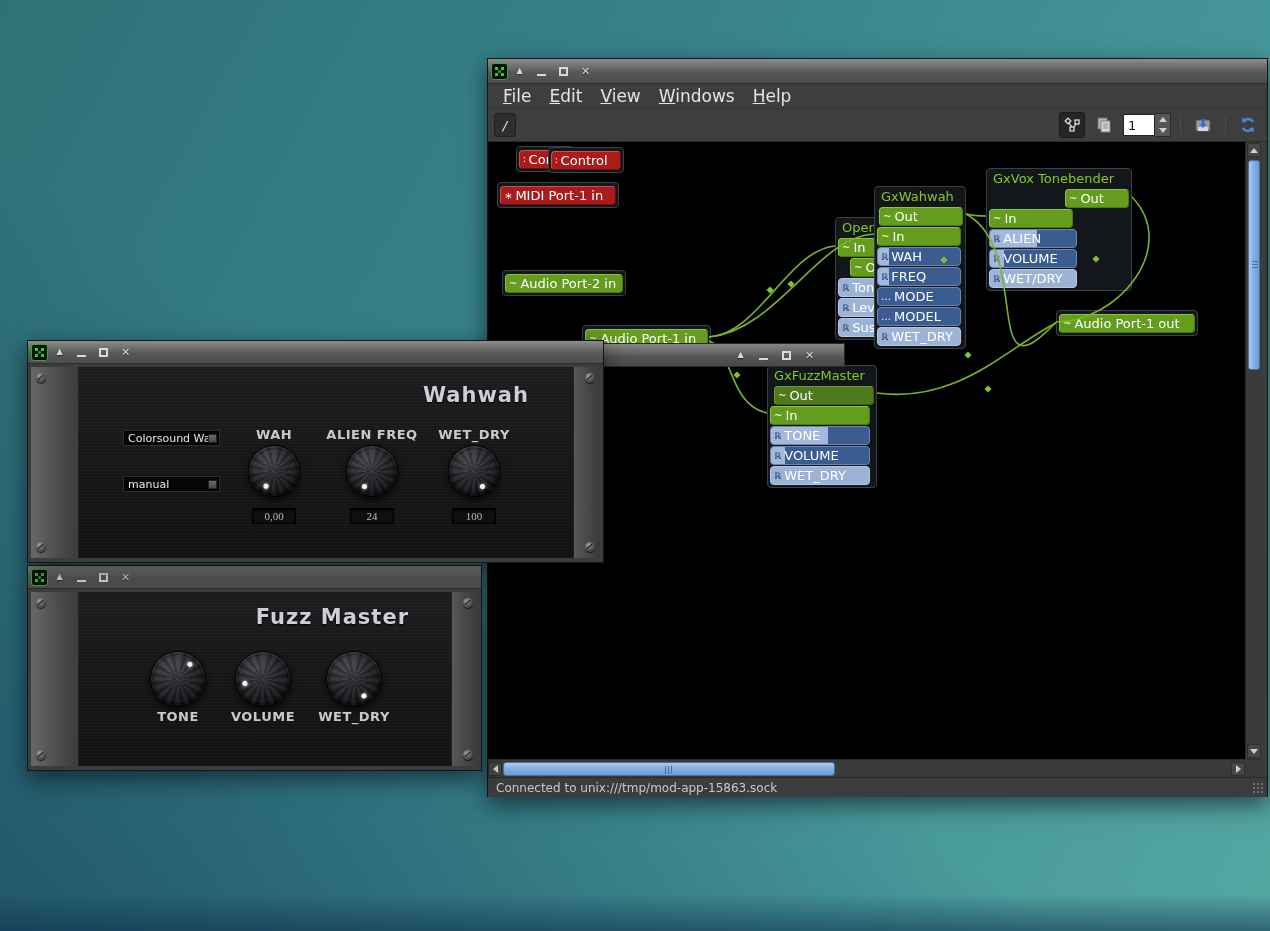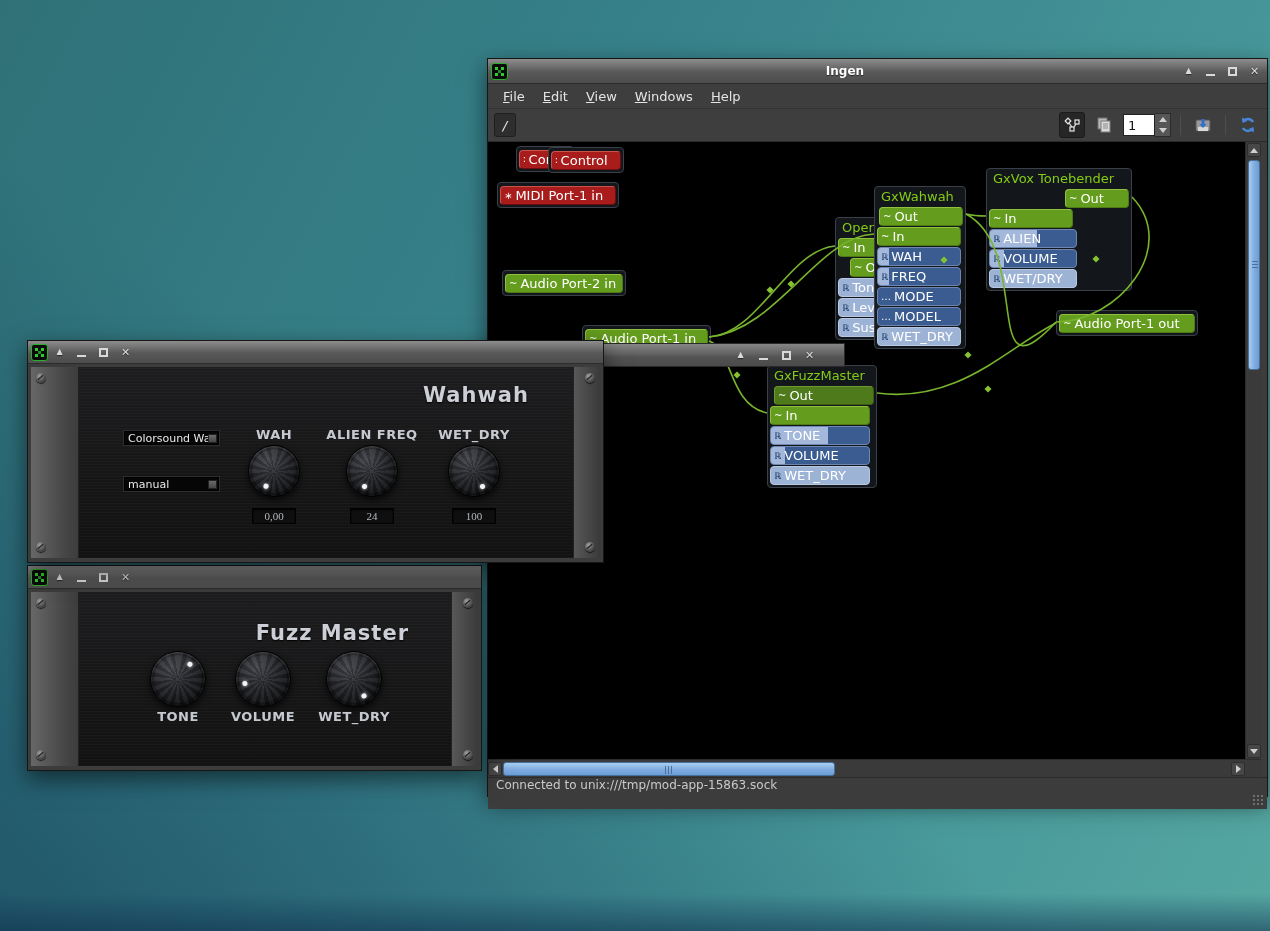--- a/index.html
+++ b/index.html
@@ -21,21 +21,21 @@
   .tb-btns{display:flex;gap:9px;align-items:center;flex:0 0 auto;}
   .tbtn{width:13px;height:12px;display:inline-flex;align-items:center;justify-content:center;
     color:#d9d9d9;font-size:11px;line-height:1;cursor:default;text-shadow:0 1px 1px rgba(0,0,0,.5);}
   .tbtn.shade{font-size:8px;}
   .tbtn.mini  span{display:block;width:9px;border-bottom:2px solid #d9d9d9;margin-top:7px;}
   .tbtn.maxi  span{display:block;width:9px;height:9px;border:2px solid #d9d9d9;}
   
   #main-win{left:487px;top:58px;width:781px;height:739px;}
   #main-win .titlebar{height:25px;}
   .menubar{height:25px;background:#3e3e3e;display:flex;align-items:center;padding:0 6px;border-bottom:1px solid #333;}
-  .menu-item{color:#e4e4e4;font-size:13px;padding:3px 9px;cursor:default;}
+  .menu-item{color:#e4e4e4;font-size:17px;padding:3px 9px;cursor:default;}
   .menu-item u{text-decoration:underline;}
   .toolbar{height:33px;background:#3e3e3e;display:flex;align-items:center;padding:0 6px;border-bottom:1px solid #2a2a2a;}
   .path-btn{min-width:22px;height:24px;background:#2e2e2e;border:1px solid #1f1f1f;border-radius:3px;
     color:#e8e8e8;font-size:13px;display:flex;align-items:center;justify-content:center;font-style:italic;}
   .tool-right{margin-left:auto;display:flex;align-items:center;gap:6px;}
   .tool-btn{width:26px;height:26px;border-radius:3px;display:flex;align-items:center;justify-content:center;}
   .tool-btn.pressed{background:#262626;border:1px solid #1b1b1b;}
   .tool-sep{width:1px;height:20px;background:#2b2b2b;border-right:1px solid #4e4e4e;margin:0 3px;}
   .spin{display:flex;align-items:center;}
   .spin input{width:32px;height:22px;border:1px solid #222;background:#fff;color:#111;font-size:13px;padding:0 4px;}
@@ -54,21 +54,21 @@
     background:linear-gradient(90deg,#a9cdf0,#7fabdf 55%,#6d9dd6);border:1px solid #46719f;}
   .vthumb .grip{position:absolute;left:3px;top:50%;width:6px;height:8px;margin-top:-4px;
     background:repeating-linear-gradient(#4a6f98 0 1px,transparent 1px 3px);}
   .hscroll{height:18px;margin-right:6px;background:#3a3a3a;border-top:1px solid #2c2c2c;display:flex;align-items:center;}
   .htrack{flex:1;height:16px;position:relative;}
   .hthumb{position:absolute;left:1px;top:1px;width:332px;height:14px;border-radius:3px;
     background:linear-gradient(#a9cdf0,#7fabdf 55%,#6d9dd6);border:1px solid #46719f;}
   .hthumb .grip{position:absolute;top:3px;left:50%;width:8px;height:8px;margin-left:-4px;
     background:repeating-linear-gradient(90deg,#4a6f98 0 1px,transparent 1px 3px);}
   .corner-pad{width:16px;height:16px;}
-  .statusbar{height:32px;background:#3c3c3c;border-top:1px solid #2b2b2b;display:flex;
+  .statusbar{height:20px;background:#3c3c3c;border-top:1px solid #2b2b2b;display:flex;align-items:center;
     padding:0 6px 0 8px;color:#c9c9c9;font-size:12px;position:relative;}
   .resize-grip{position:absolute;right:2px;bottom:2px;width:13px;height:13px;
     background-image:radial-gradient(circle,#6f6f6f 1px,transparent 1.2px);background-size:4px 4px;}
   
   .gmodule,.gnode{position:absolute;background:rgba(20,23,27,.97);border:1px solid #3a4047;border-radius:4px;padding:2px;z-index:10;}
   .gnode .ntitle{font-size:13px;color:#84cc16;padding:0 4px 2px;white-space:nowrap;}
   .gport{position:relative;height:19px;border-radius:4px;margin-top:1px;display:flex;align-items:center;
     font-size:13px;color:#fff;padding:0 4px 0 3px;white-space:nowrap;overflow:hidden;}
   .gport .pfill{position:absolute;left:0;top:0;bottom:0;background:#a3b8da;z-index:0;}
   .gport .picon{position:relative;z-index:1;font-size:10px;margin-right:3px;opacity:.95;}
@@ -135,21 +135,20 @@
     <div class="titlebar">
       <span class="appicon">
         <svg width="11" height="11">
             <rect x="1" y="1" width="3" height="3" fill="#2ecc2e"></rect>
             <rect x="7" y="1" width="3" height="3" fill="#2ecc2e"></rect>
             <rect x="4" y="4" width="3" height="3" fill="#1d8f1d"></rect>
             <rect x="1" y="7" width="3" height="3" fill="#2ecc2e"></rect>
             <rect x="7" y="7" width="3" height="3" fill="#2ecc2e"></rect>
           </svg>
       </span>
-      <span class="title">Ingen</span>
       <span class="tb-btns">
         <span class="tbtn shade">▲</span>
         <span class="tbtn mini">
             <span></span>
           </span>
         <span class="tbtn maxi">
             <span></span>
           </span>
         <span class="tbtn">✕</span>
       </span>
@@ -490,21 +489,21 @@
           </span>
         <span class="tbtn">✕</span>
       </span>
     </div>
     <div class="plug-content">
       <div class="rail left">
         <span class="screw" style="left:5px;top:6px"></span>
         <span class="screw" style="left:5px;bottom:6px"></span>
       </div>
       <div class="panel" id="fuzz-panel">
-        <div class="plug-heading" style="right:42px;top:29px">Fuzz Master</div>
+        <div class="plug-heading" style="right:42px;top:13px">Fuzz Master</div>
       <div class="knob" style="left: 71px; top: 59px; width: 56px; height: 56px;">
             <span class="dot" style="transform: rotate(37deg) translateY(-19px);"></span>
           </div>
           <div class="knob-label" style="left: 47px; top: 117px;">TONE</div>
           <div class="knob" style="left: 156px; top: 59px; width: 56px; height: 56px;">
             <span class="dot" style="transform: rotate(258deg) translateY(-19px);"></span>
           </div>
           <div class="knob-label" style="left: 132px; top: 117px;">VOLUME</div>
           <div class="knob" style="left: 247px; top: 59px; width: 56px; height: 56px;">
             <span class="dot" style="transform: rotate(150deg) translateY(-19px);"></span>

